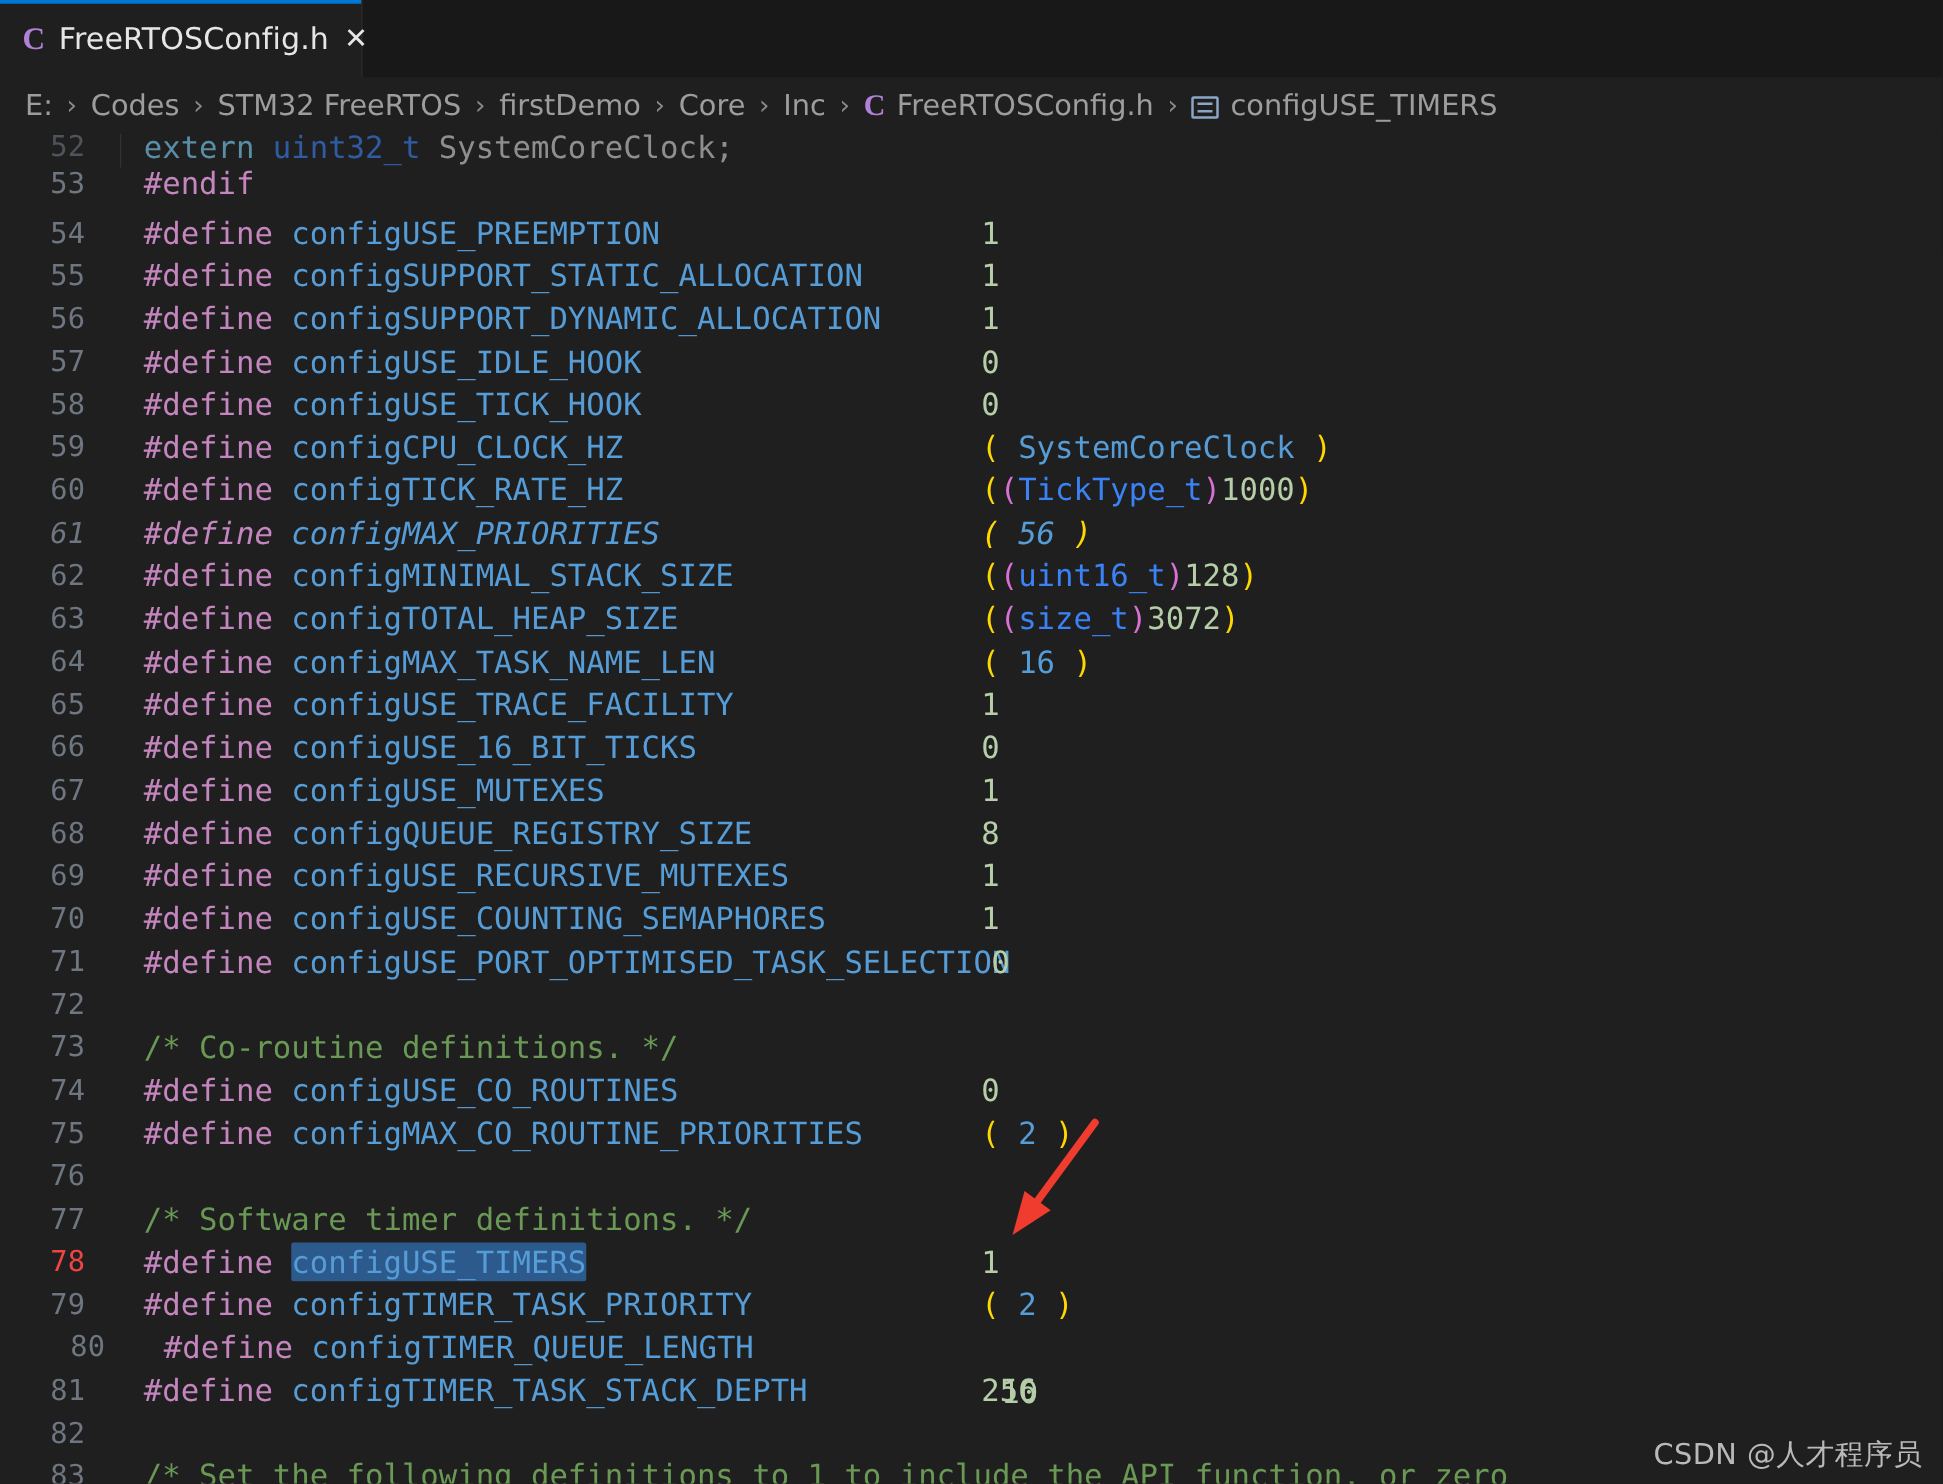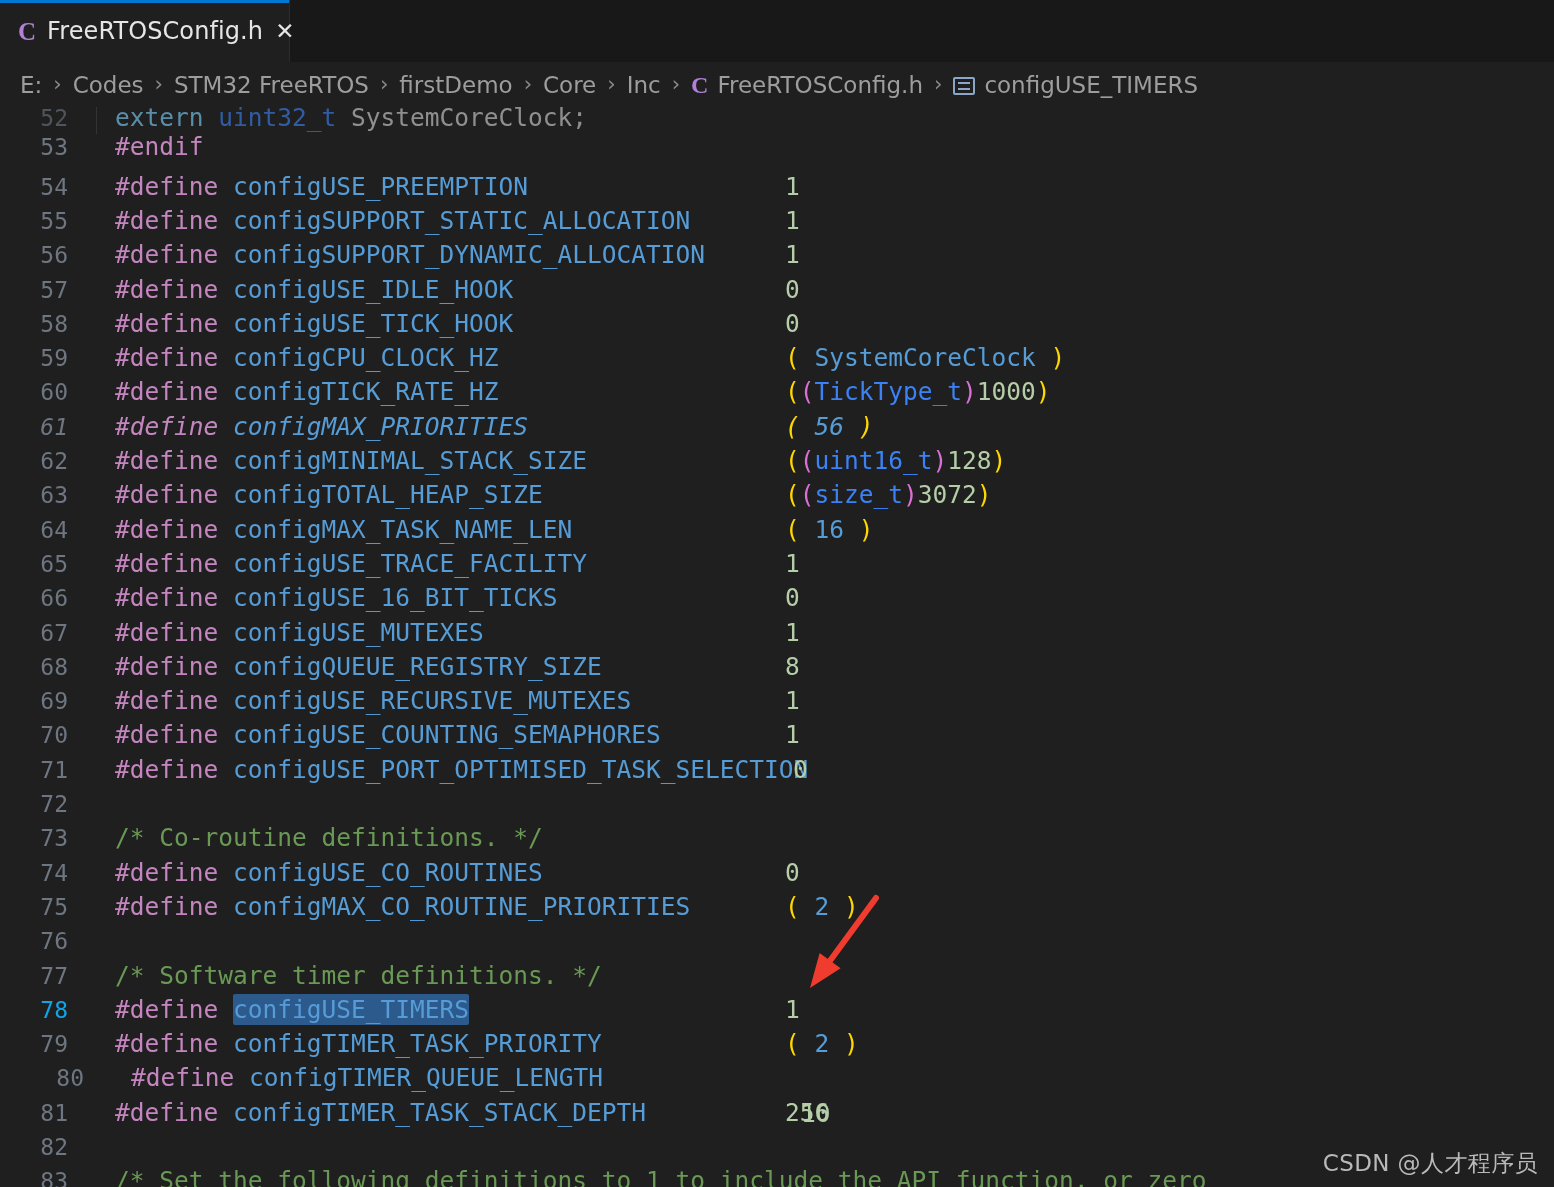--- a/index.html
+++ b/index.html
@@ -96,21 +96,21 @@
   .code-line {
     position: relative;
     height: 34.3px; line-height: 34.3px;
     white-space: pre;
   }
   .ln {
     position: absolute; left: 0; top: 0;
     width: 68px; text-align: right;
     color: #6e7681; font-size: 23px;
   }
-  .code-line.active .ln { color: #0ea5e9; }
+  .code-line.active .ln { color: #ef4444; }
   .src { position: absolute; left: 115px; top: 0; }
   .guide {
     position: absolute; left: 96px; top: 3px;
     width: 1px; height: 30px; background: #404040;
   }
   
   .t-pp   { color: #c586c0; }           
   .t-id   { color: #569cd6; }           
   .t-num  { color: #b5cea8; }           
   .t-numb { color: #569cd6; }           

